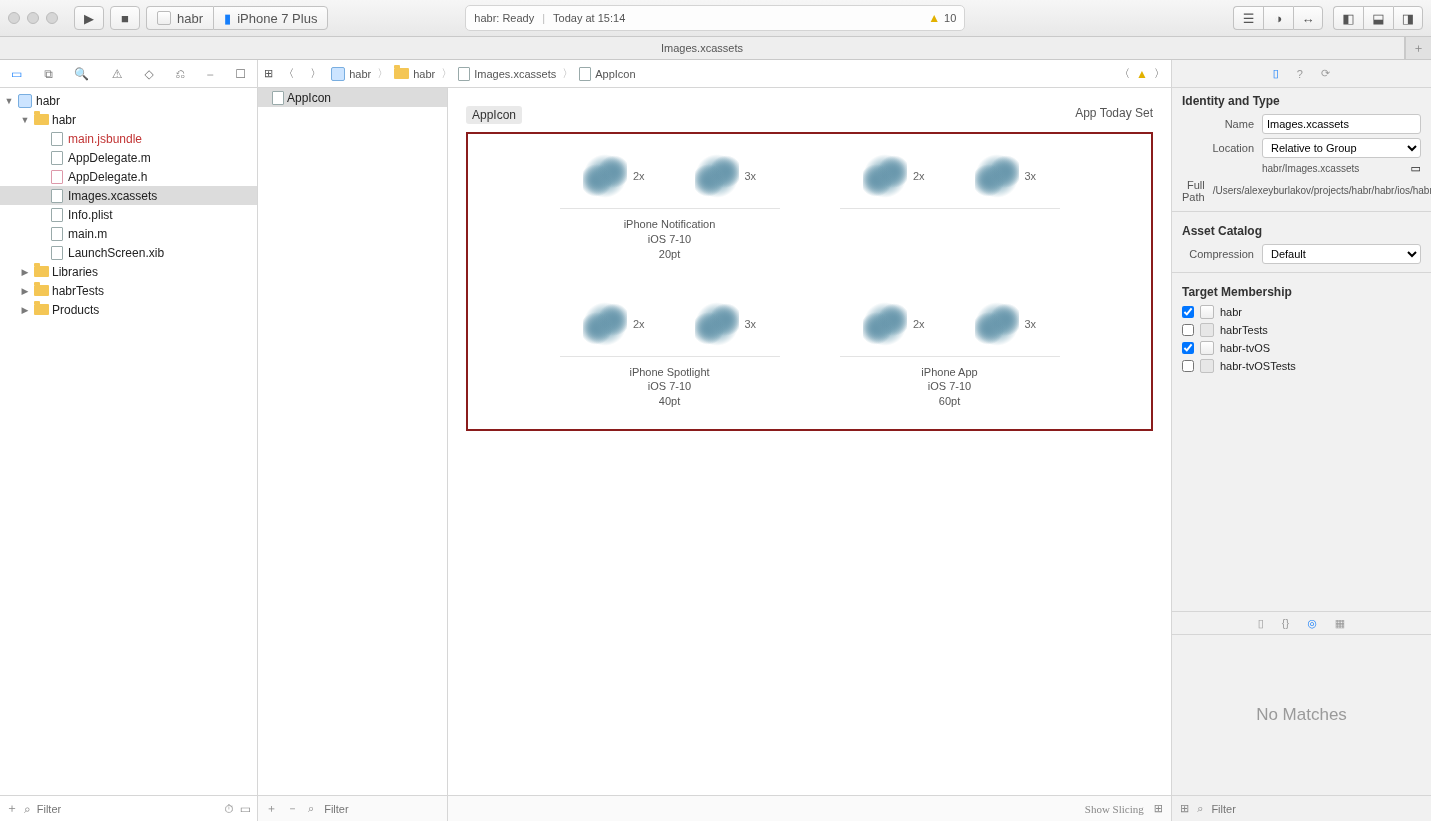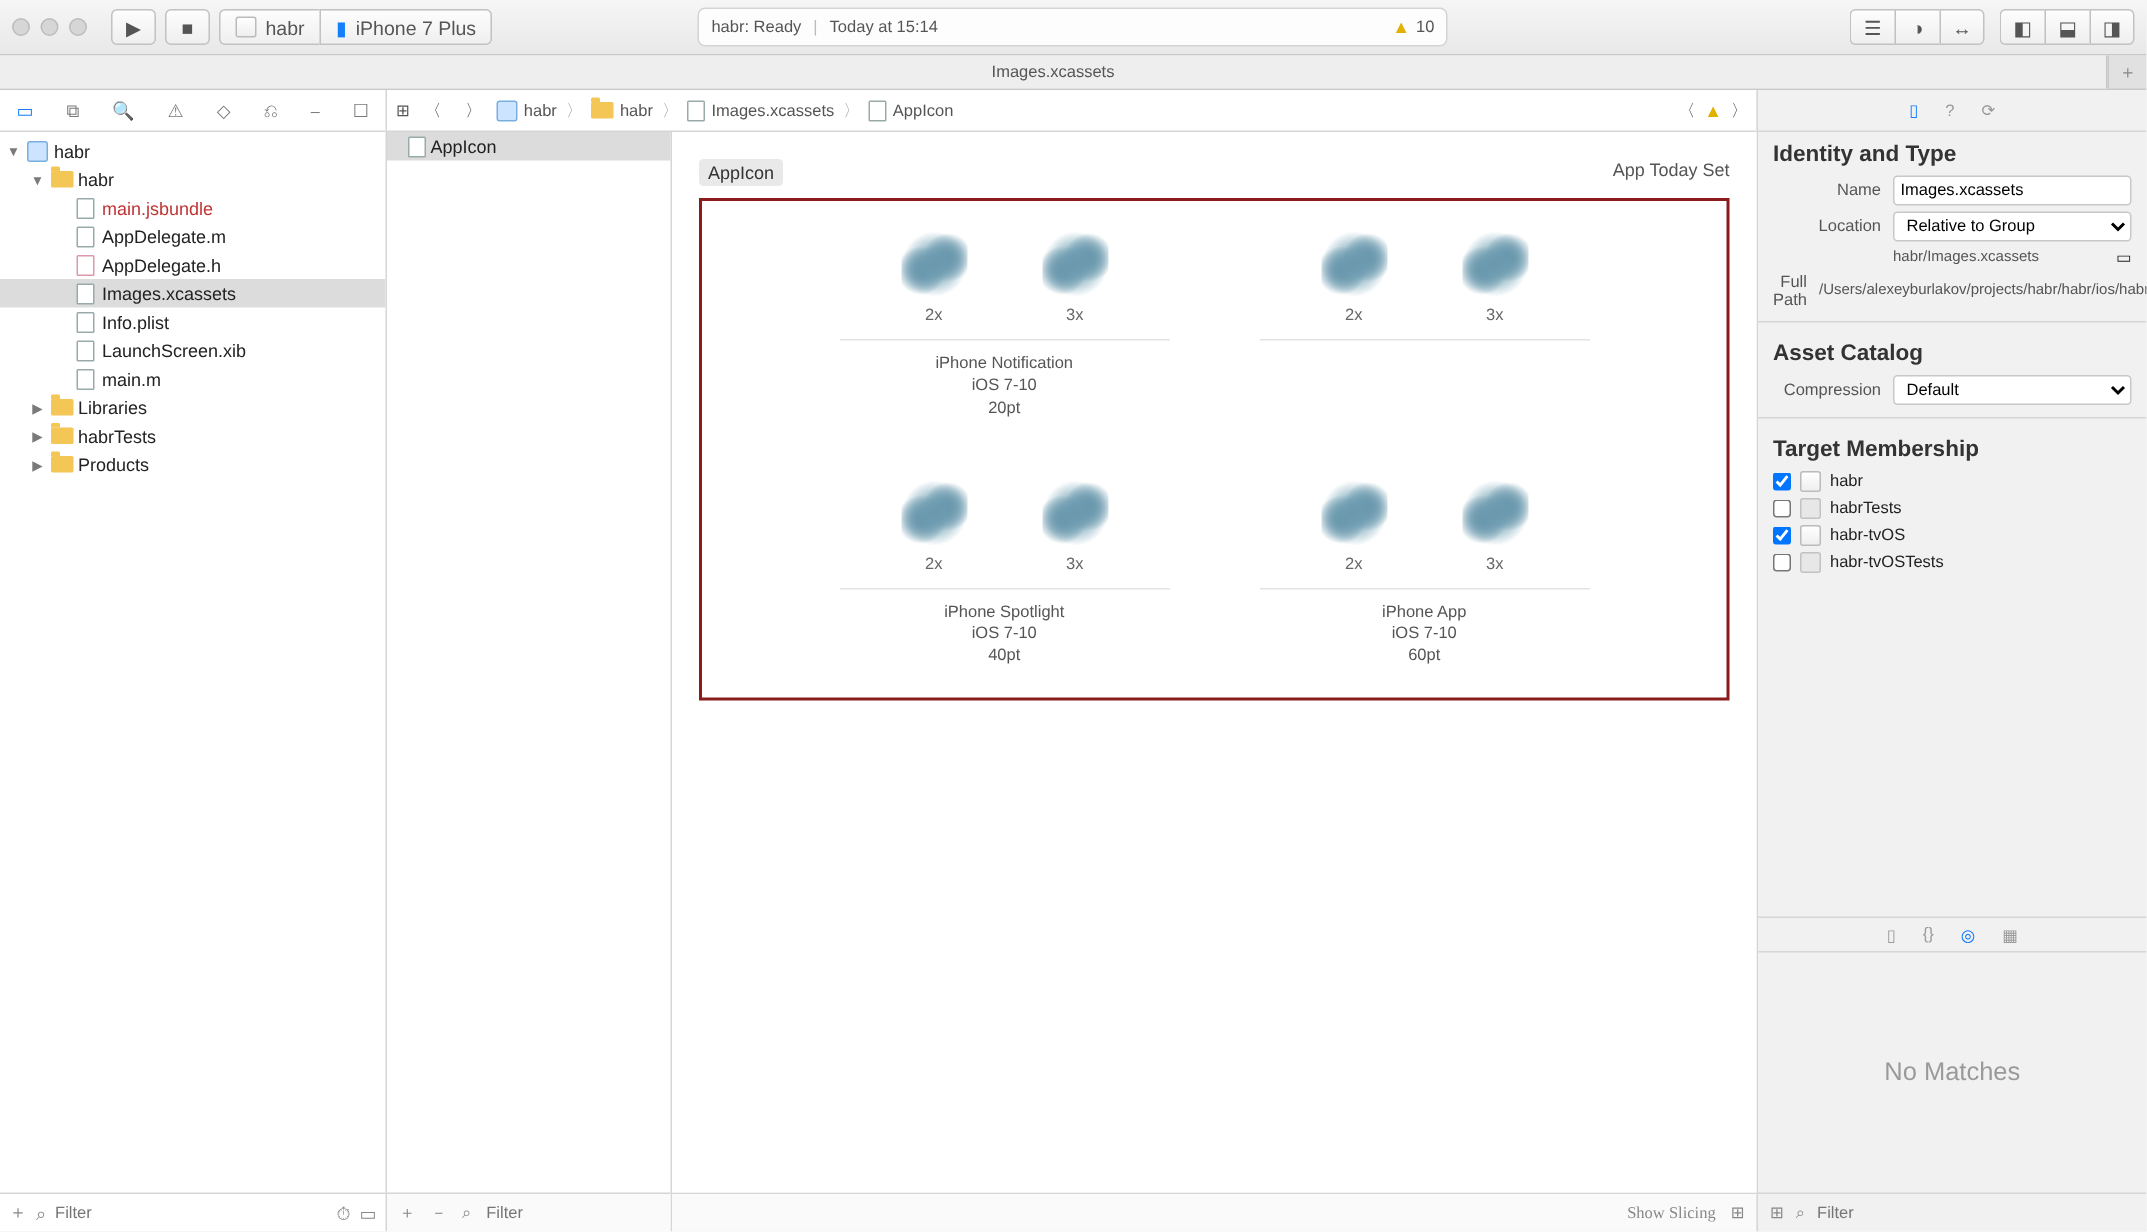--- a/index.html
+++ b/index.html
@@ -45,32 +45,32 @@
 .crumb .ch { color: #aaa; padding: 0 2px; }
 .editor-body { flex: 1; display: flex; min-height: 0; }
 .asset-list { width: 190px; border-right: 1px solid #d6d6d6; background: #fff; display: flex; flex-direction: column; }
 .asset-list .row.sel { background: #dcdcdc; }
 .asset-canvas { flex: 1; background: #fff; position: relative; padding: 18px; overflow: auto; }
 .set-head { display: flex; justify-content: space-between; font-size: 12px; color: #555; margin-bottom: 8px; }
 .set-head .name { background: #e9e9e9; padding: 2px 6px; border-radius: 3px; font-weight: 500; color:#333; }
 .red-frame { border: 2px solid #8a1c1c; padding: 20px 30px; display: flex; flex-wrap: wrap; gap: 40px 60px; justify-content: center; }
 .slot-group { width: 220px; }
 .slot-row { display: flex; justify-content: center; gap: 50px; border-bottom: 1px solid #e3e3e3; padding-bottom: 10px; }
-.slot { display: flex; flex-direction: column; align-items: center; gap: 6px; }
+.slot { display: flex; flex-direction: row; align-items: center; gap: 6px; }
 .thumb { width: 44px; height: 44px; border-radius: 4px; background: radial-gradient(circle, #6a98ad 0%, #8db4c4 30%, transparent 70%); position: relative; }
 .thumb::before, .thumb::after { content:""; position:absolute; inset:0; background: radial-gradient(circle at 30% 60%, #6a98ad 0%, transparent 40%), radial-gradient(circle at 70% 40%, #6a98ad 0%, transparent 40%); }
 .slot .scale { font-size: 11px; color: #666; }
 .slot-desc { text-align: center; font-size: 11px; color: #555; margin-top: 8px; line-height: 1.35; }
 .bottom-bar { height: 26px; border-top: 1px solid #d6d6d6; background: #fafafa; display: flex; align-items: center; padding: 0 8px; gap: 10px; color: #888; font-size: 11px; }
 .bottom-bar input { border: none; outline: none; background: transparent; font-size: 11px; flex: 0 0 150px; }
 .bottom-bar .show-slice { margin-left: auto; color: #888; font-family: Liberation Serif, serif; }
 .insp { width: 260px; background: #f1f1f1; border-left: 1px solid #d6d6d6; display: flex; flex-direction: column; font-size: 11px; }
 .insp-tabs { height: 28px; border-bottom: 1px solid #d6d6d6; display: flex; align-items: center; justify-content: center; gap: 18px; color: #9a9a9a; }
 .insp-tabs .on { color: #157efb; }
-.section-h { font-weight: 600; font-size: 15px; color: #333; padding: 6px 10px 4px; }
+.section-h { font-weight: 600; font-size: 12px; color: #333; padding: 6px 10px 4px; }
 .pair { display: flex; align-items: center; padding: 2px 10px; gap: 8px; }
 .pair label { width: 72px; text-align: right; color: #555; }
 .pair input, .pair select { flex: 1; height: 20px; border: 1px solid #c8c8c8; border-radius: 3px; padding: 0 4px; font-size: 11px; background: #fff; }
 .pair .path { flex: 1; font-size: 10px; color: #555; line-height: 1.2; }
 .divider { height: 1px; background: #d6d6d6; margin: 6px 0; }
 .tm-row { display: flex; align-items: center; gap: 6px; padding: 2px 10px; }
 .tm-row input[type=checkbox] { width: 12px; height: 12px; }
 .ic-tgt { width: 14px; height: 14px; border-radius: 2px; display:inline-block; }
 .ic-tgt.app { background: linear-gradient(#fff,#eee); border:1px solid #bbb; }
 .ic-tgt.fold { background:#e7e7e7; border:1px solid #c2c2c2; }
@@ -192,30 +192,30 @@
         <div class="row" style="padding-left: 36px;">
           <span class="disc"></span>
           <span class="ic">
             <span class="ic-file plist"></span>
           </span>
           <span class="">Info.plist</span>
         </div>
         <div class="row" style="padding-left: 36px;">
           <span class="disc"></span>
           <span class="ic">
+            <span class="ic-file m"></span>
+          </span>
+          <span class="">main.m</span>
+        </div>
+        <div class="row" style="padding-left: 36px;">
+          <span class="disc"></span>
+          <span class="ic">
             <span class="ic-file xib"></span>
           </span>
           <span class="">LaunchScreen.xib</span>
-        </div>
-        <div class="row" style="padding-left: 36px;">
-          <span class="disc"></span>
-          <span class="ic">
-            <span class="ic-file m"></span>
-          </span>
-          <span class="">main.m</span>
         </div>
         <div class="row" style="padding-left: 20px;">
           <span class="disc">▶</span>
           <span class="ic">
             <span class="ic-folder"></span>
           </span>
           <span>Libraries</span>
         </div>
         <div class="row" style="padding-left: 20px;">
           <span class="disc">▶</span>

